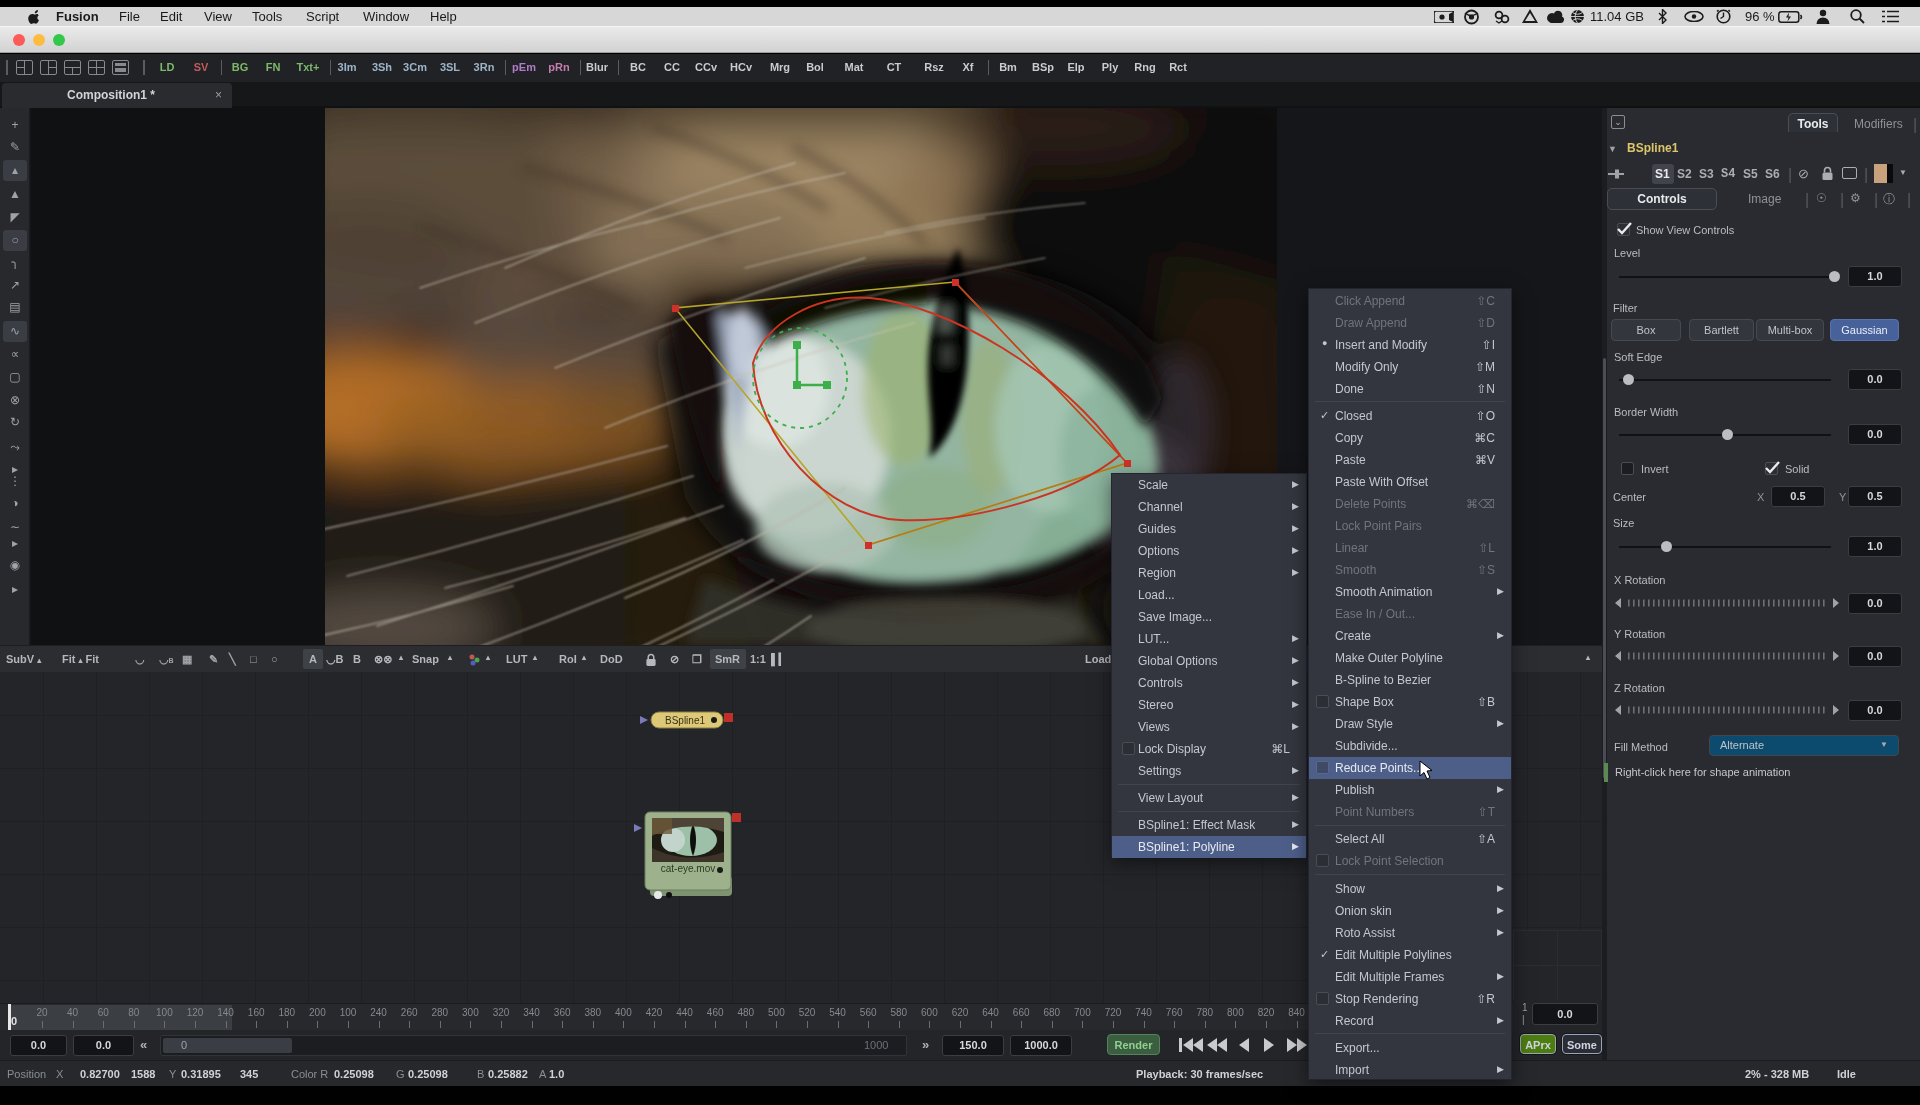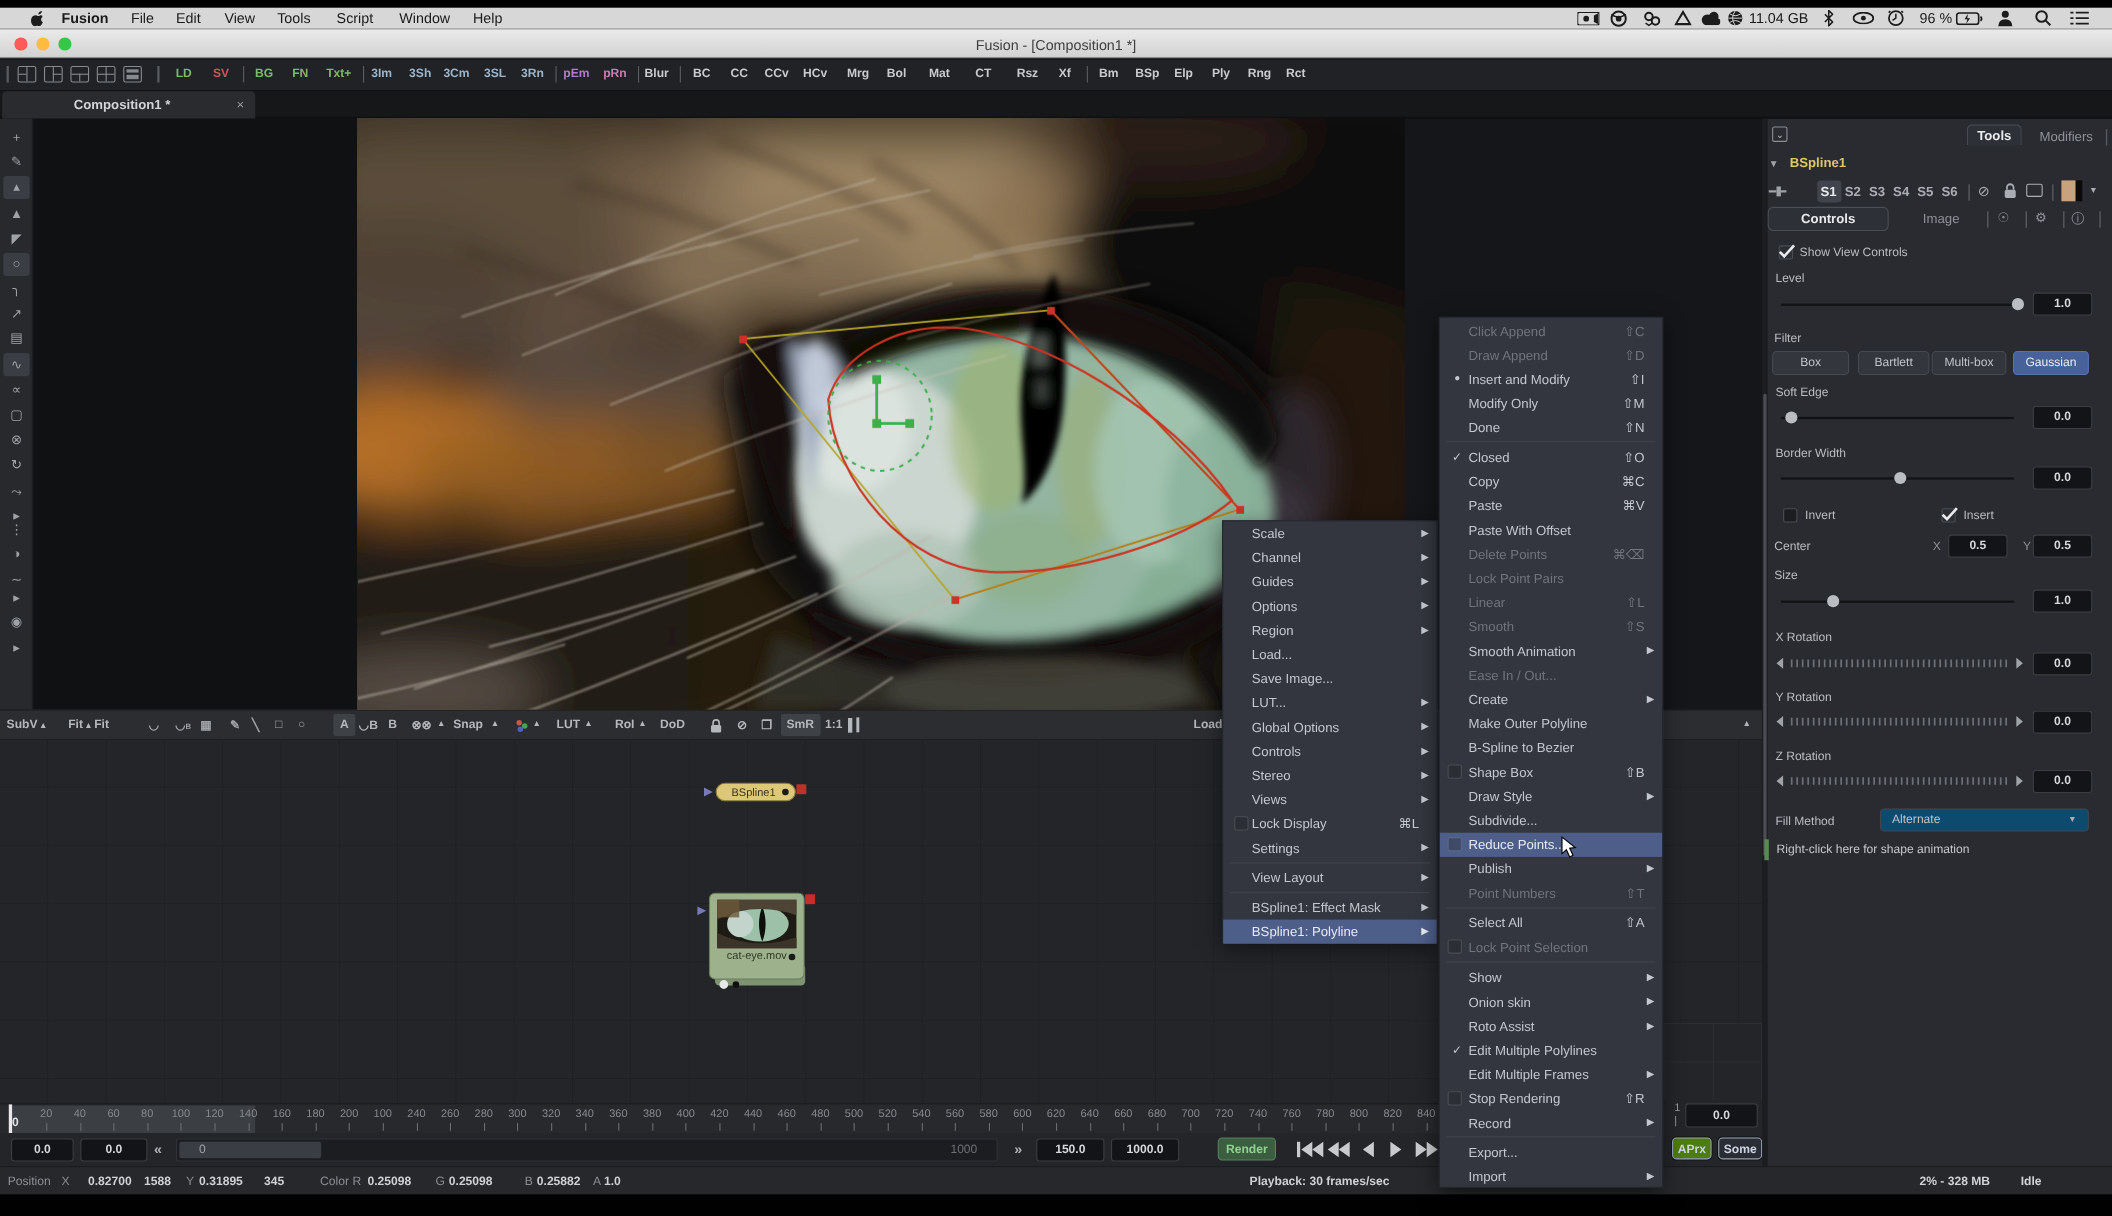--- a/index.html
+++ b/index.html
@@ -133,21 +133,20 @@
   <svg class="mi" style="left:1882px;top:3px;" width="17" height="13" viewBox="0 0 17 13">
       <path d="M5 1.5 H17 M5 6.5 H17 M5 11.5 H17" stroke="#1c1c1c" stroke-width="1.6"></path>
       <path d="M0 1.5 H3 M0 6.5 H3 M0 11.5 H3" stroke="#1c1c1c" stroke-width="1.6"></path>
     </svg>
 </div>
 
 <div id="titlebar" class="abs">
   <div class="tl" style="left:13px;background:#fc5b57;"></div>
   <div class="tl" style="left:33px;background:#fdbc40;"></div>
   <div class="tl" style="left:53px;background:#34c84a;"></div>
-  <div id="titletext">Fusion - [Composition1 *]</div>
 </div>
 
 <div id="toolbar" class="abs">
   <div class="tsep" style="left:6px;"></div>
   <div class="tbico" style="left:16px;">
       <div style="position:absolute;left:7px;top:0;width:1px;height:13px;background:#86898e;"></div>
       <div style="position:absolute;left:0;top:6px;width:7px;height:1px;background:#86898e;"></div>
     </div>
   <div class="tbico" style="left:40px;">
       <div style="position:absolute;left:7px;top:0;width:1px;height:13px;background:#86898e;"></div>
@@ -637,21 +636,21 @@
 
   <svg style="position:absolute;left:5px;top:60px;" width="18" height="12" viewBox="0 0 18 12">
       <path d="M1 6 H8" stroke="#9fa2a7" stroke-width="2"></path>
       <rect x="8" y="1.5" width="4" height="9" fill="#9fa2a7"></rect>
       <path d="M12 6 H17" stroke="#9fa2a7" stroke-width="2"></path>
     </svg>
   <div style="position:absolute;left:50px;top:56px;width:22px;height:20px;background:#41444c;border-radius:3px;"></div>
   <span style="position:absolute;left:53px;top:59px;font-size:12px;font-weight:bold;color:#e8eaec;">S1</span>
   <span style="position:absolute;left:75px;top:59px;font-size:12px;font-weight:bold;color:#aaadb3;">S2</span>
   <span style="position:absolute;left:97px;top:59px;font-size:12px;font-weight:bold;color:#aaadb3;">S3</span>
-  <span style="position:absolute;left:119px;top:59px;font-size:12px;font-weight:bold;color:#aaadb3;">S4</span>
+  <span style="position:absolute;left:119px;top:59px;font-size:12px;font-weight:bold;color:#aaadb3;font-family:Liberation Mono, monospace;">S4</span>
   <span style="position:absolute;left:141px;top:59px;font-size:12px;font-weight:bold;color:#aaadb3;">S5</span>
   <span style="position:absolute;left:163px;top:59px;font-size:12px;font-weight:bold;color:#aaadb3;">S6</span>
   <span style="position:absolute;left:186px;top:58px;color:#56595f;">|</span>
   <span style="position:absolute;left:196px;top:58px;font-size:13px;color:#aaadb3;">⊘</span>
   <svg style="position:absolute;left:219px;top:58px;" width="13" height="15" viewBox="0 0 13 15">
       <rect x="1.5" y="6.5" width="10" height="7.5" rx="1.5" fill="#aaadb3"></rect>
       <path d="M3.5 6.5 V4.5 A3 3 0 0 1 9.5 4.5 V6.5" stroke="#aaadb3" stroke-width="1.6" fill="none"></path>
     </svg>
   <div style="position:absolute;left:240px;top:59px;width:15px;height:12px;border:1px solid #aaadb3;border-radius:2px;"></div>
   <span style="position:absolute;left:262px;top:58px;color:#56595f;">|</span>
@@ -696,21 +695,21 @@
   <div class="sltrack" style="left:17px;top:326px;width:212px;"></div>
   <div class="slhandle" style="left:120px;top:321px;"></div>
   <div class="valbox" style="left:246px;top:316px;width:54px;height:21px;line-height:19px;">0.0</div>
 
   <div class="cbx" style="left:19px;top:354px;"></div>
   <span class="rlab" style="left:39px;top:355px;">Invert</span>
   <div class="cbx" style="left:163px;top:354px;background:#2b2e35;"></div>
   <svg style="position:absolute;left:162px;top:351px;" width="17" height="17" viewBox="0 0 17 17">
       <path d="M2 9 L6 13 L15 3" stroke="#e8eaec" stroke-width="2.4" fill="none"></path>
     </svg>
-  <span class="rlab" style="left:183px;top:355px;">Insert</span>
+  <span class="rlab" style="left:183px;top:355px;">Solid</span>
 
   <span class="rlab" style="left:11px;top:383px;">Center</span>
   <span class="rlab" style="left:155px;top:383px;color:#8f9298;">X</span>
   <div class="valbox" style="left:169px;top:378px;width:54px;height:21px;line-height:19px;">0.5</div>
   <span class="rlab" style="left:237px;top:383px;color:#8f9298;">Y</span>
   <div class="valbox" style="left:246px;top:378px;width:54px;height:21px;line-height:19px;">0.5</div>
 
   <span class="rlab" style="left:11px;top:409px;">Size</span>
   <div class="sltrack" style="left:17px;top:438px;width:212px;"></div>
   <div class="slhandle" style="left:59px;top:433px;"></div>

